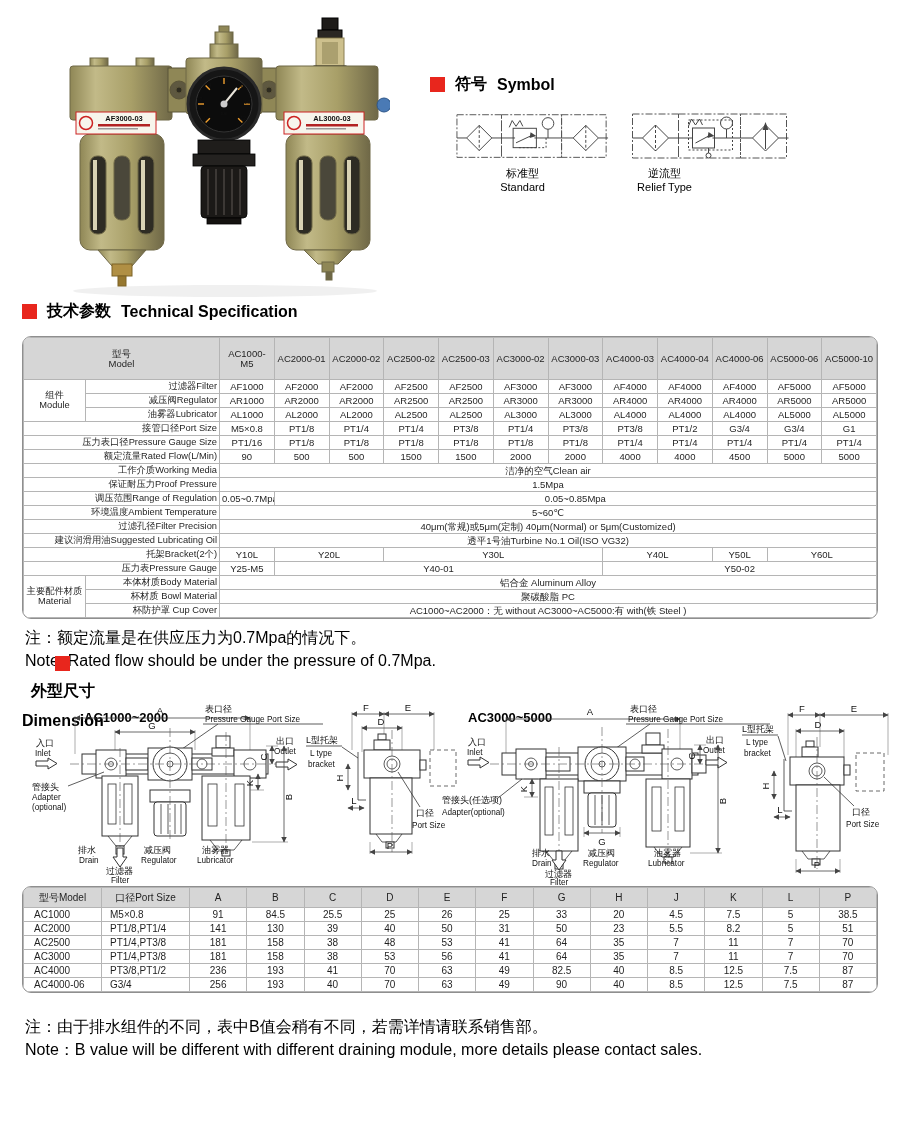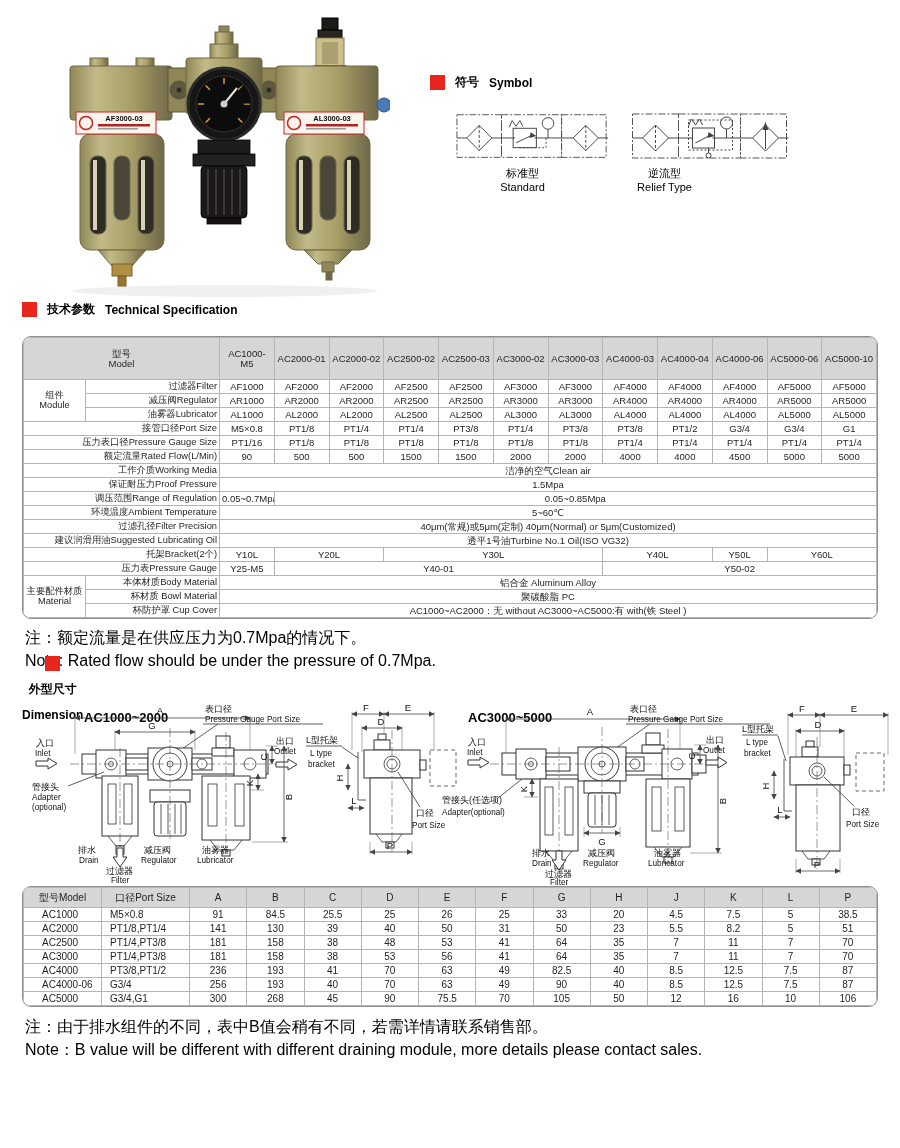--- a/index.html
+++ b/index.html
@@ -3,34 +3,34 @@
 <meta charset="utf-8">
 <style>
   * { box-sizing: border-box; }
   html,body { margin:0; padding:0; }
   body {
     width:900px; height:1148px; position:relative; overflow:hidden;
     background:#ffffff; color:#1a1a1a;
     font-family:"Liberation Sans","DejaVu Sans",sans-serif;
   }
   .abs { position:absolute; }
-  .sec-title { display:flex; align-items:center; gap:10px; font-size:12px; font-weight:bold; color:#000; }
+  .sec-title { display:flex; align-items:center; gap:10px; font-size:16px; font-weight:bold; color:#000; }
   .bullet { width:15px; height:15px; background:#e8261d; flex:0 0 auto; }
   .tbl-wrap { border:1px solid #8f8f8f; border-radius:9px; overflow:hidden; background:#fff; }
   table { border-collapse:collapse; width:100%; table-layout:fixed; }
   td { border:1px solid #b5b5b5; text-align:center; vertical-align:middle; color:#1f1f1f; overflow:hidden; }
   .spec-tbl { font-size:9.5px; }
   .spec-tbl td { height:14px; padding:0 2px; line-height:1.05; }
   .spec-tbl .hd { background:#d6d6d6; height:42px; font-size:9.5px; }
   .spec-tbl .lbl { text-align:right; padding-left:7px; white-space:nowrap; font-size:9.3px; }
   .spec-tbl .grp { font-size:9.3px; }
   .dim-tbl { font-size:10px; }
   .dim-tbl td { height:14px; padding:0 2px; }
   .dim-tbl .hd { background:#d6d6d6; height:20px; }
-  .dim-tbl .cm { text-align:left; padding-left:18px; }
+  .dim-tbl .cm { text-align:left; padding-left:10px; }
   .dim-tbl .cp { text-align:left; padding-left:8px; }
   .note { font-size:16px; line-height:1.45; color:#000; }
   .sub { font-size:13px; font-weight:bold; color:#000;margin-top:24px; }
   .cap { font-size:11px; text-align:center; line-height:1.3; color:#000; }
   svg text { fill:#111; }
   .dl { font-size:9.5px; }      
   .zh { font-size:9px; }        
   .en { font-size:8.2px; }      
   .outl { fill:#fff; stroke:#333; stroke-width:1; }
   .thin { stroke:#333; stroke-width:0.8; fill:none; }
@@ -784,36 +784,20 @@
           <td>70</td>
           <td>63</td>
           <td>49</td>
           <td>90</td>
           <td>40</td>
           <td>8.5</td>
           <td>12.5</td>
           <td>7.5</td>
           <td>87</td>
         </tr>
-        <tr>
-          <td class="cm">AC5000</td>
-          <td class="cp">G3/4,G1</td>
-          <td>300</td>
-          <td>268</td>
-          <td>45</td>
-          <td>90</td>
-          <td>75.5</td>
-          <td>70</td>
-          <td>105</td>
-          <td>50</td>
-          <td>12</td>
-          <td>16</td>
-          <td>10</td>
-          <td>106</td>
-        </tr>
       </tbody>
   </table>
 </div>
 
 <div class="abs note" style="left:25px;top:1015px;">
   <div>注：由于排水组件的不同，表中B值会稍有不同，若需详情请联系销售部。</div>
   <div>Note：B value will be different with different draining module, more details please contact sales.</div>
 </div>
 
 </body></html>

